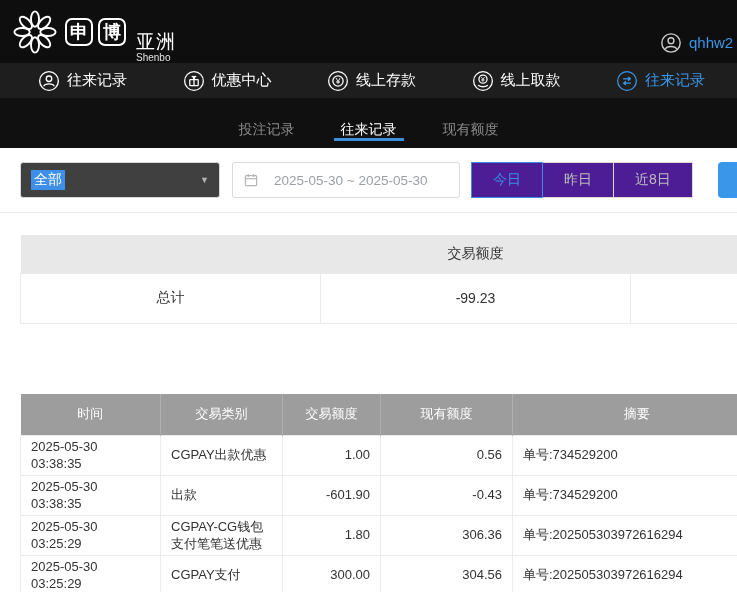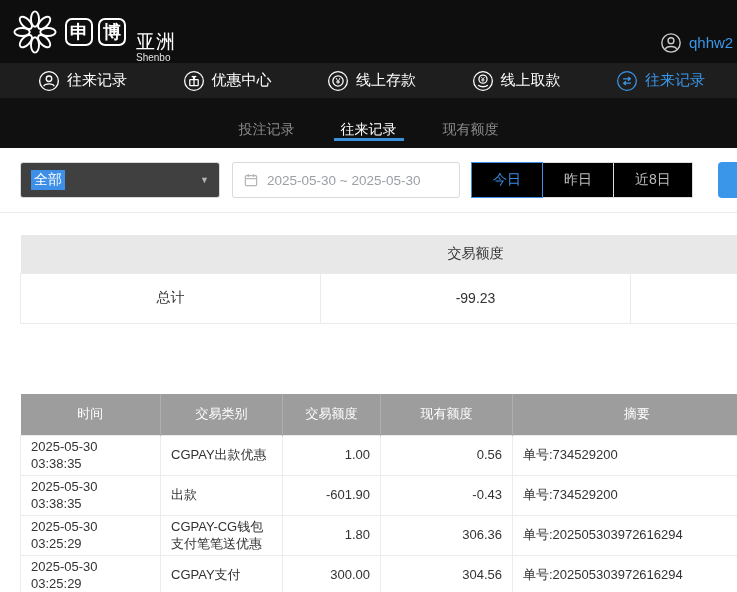--- a/index.html
+++ b/index.html
@@ -29,23 +29,23 @@
   .tab { color:#8b8b8b; font-size:14px; height:50px; line-height:46px; position:relative; cursor:pointer; padding:8px 3px; }
   .tab.active { color:#fff; }
   .tab.active::after { content:""; position:absolute; left:-4px; right:-4px; bottom:7px; height:3px; background:#3a90d9; }
 
   
   .filter-section { border-bottom:1px solid #ebebeb; padding:14px 0 14px 20px; }
   .filter-row { display:flex; align-items:center; gap:12px; position:relative; width:740px; }
   .select-box { width:200px; height:36px; border:1px solid #d9d9d9; border-radius:3px; display:flex; align-items:center; justify-content:space-between; padding:0 10px; background:#404040; cursor:pointer; }
   .select-value { background:#3d8fe8; color:#fff; font-size:14px; padding:1px 3px; }
   .select-arrow { color:#b4b4b4; font-size:9px; }
-  .date-box { width:228px; height:36px; border:1px solid #d9d9d9; border-radius:3px; display:flex; align-items:center; gap:8px; padding:0 10px; color:#9aa0a6; font-size:13.5px; cursor:pointer; white-space:nowrap; }
+  .date-box { width:228px; height:36px; border:1px solid #d9d9d9; border-radius:3px; display:flex; align-items:center; gap:15px; padding:0 10px; color:#9aa0a6; font-size:13.5px; cursor:pointer; white-space:nowrap; }
   .btn-group { display:flex; }
-  .quick-btn { height:36px; padding:0 21px; background:#000000; border:1px solid #dcdcdc; color:#bdbdbd; font-size:14px; display:flex; align-items:center; cursor:pointer; margin-left:-1px; font-family:inherit; }
+  .quick-btn { height:36px; padding:0 21px; background:#4c1d95; border:1px solid #dcdcdc; color:#bdbdbd; font-size:14px; display:flex; align-items:center; cursor:pointer; margin-left:-1px; font-family:inherit; }
   .quick-btn.active { border:1px solid #3a8ee6; color:#3a8ee6; z-index:1; position:relative; }
   .query-btn { position:absolute; left:698px; top:0; width:60px; height:36px; background:#3a96e8; border-radius:4px; cursor:pointer; }
 
   
   .summary-table { margin:22px 0 0 20px; width:740px; border-collapse:collapse; font-size:14px; color:#333; table-layout:fixed; }
   .summary-table th { background:#e8e8e8; height:38px; font-weight:normal; font-size:14px; color:#333; }
   .summary-table td { border:1px solid #ebebeb; height:50px; text-align:center; }
 
   
   .data-table { margin:70px 0 0 20px; width:740px; border-collapse:collapse; font-size:13px; color:#333; table-layout:fixed; }

